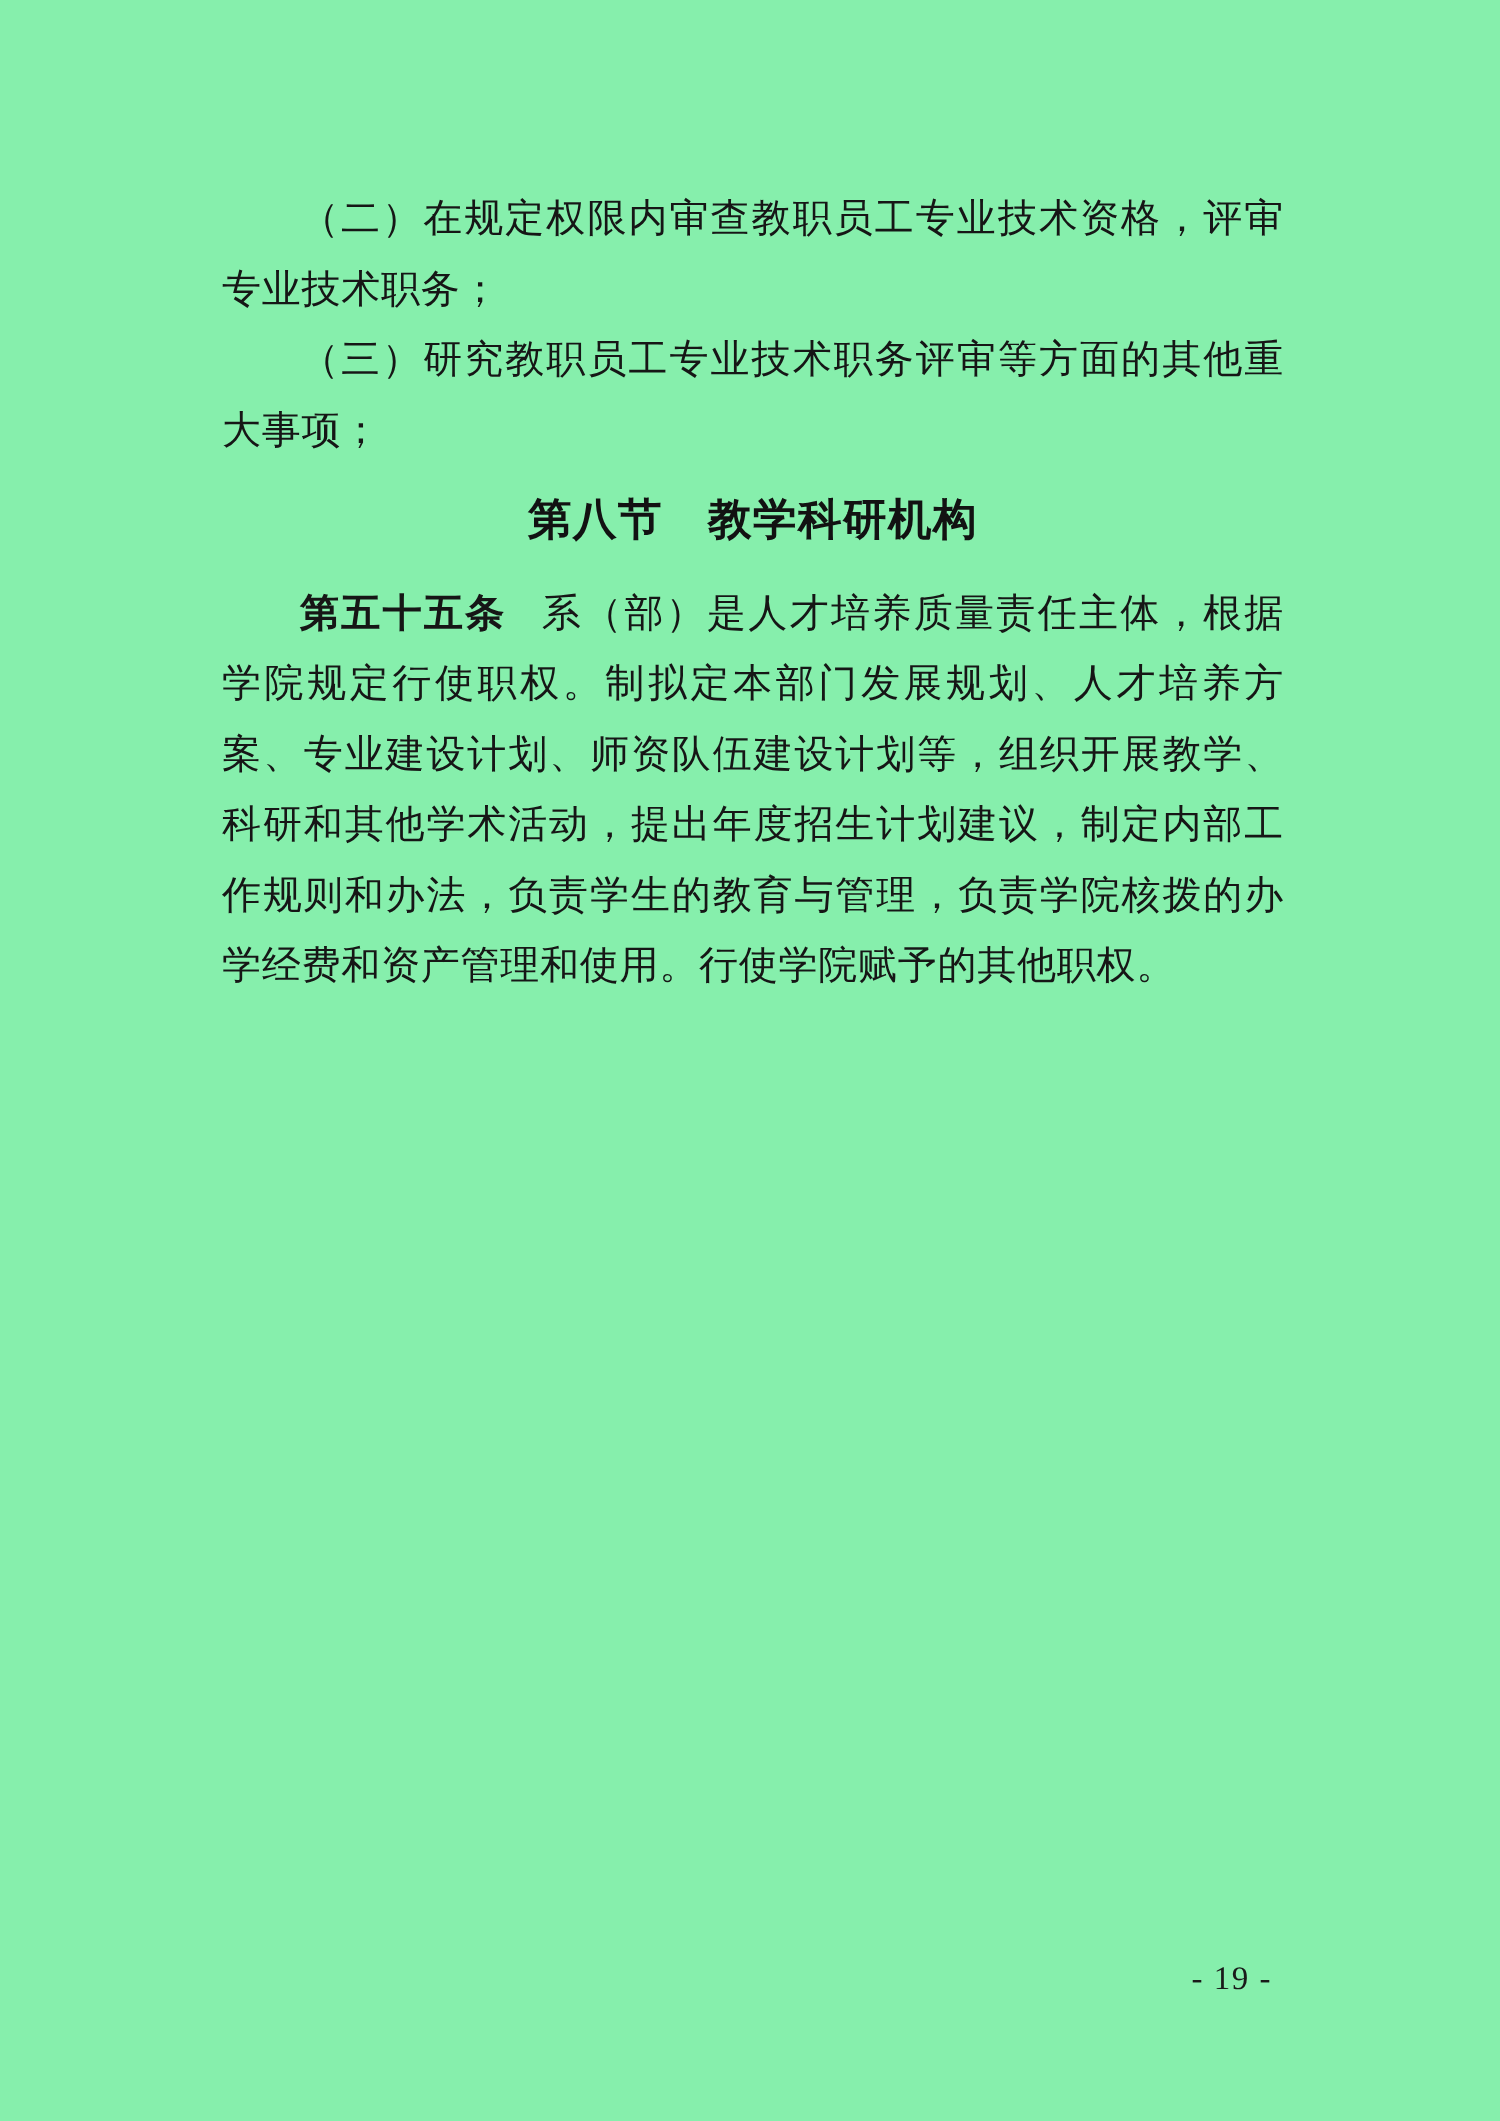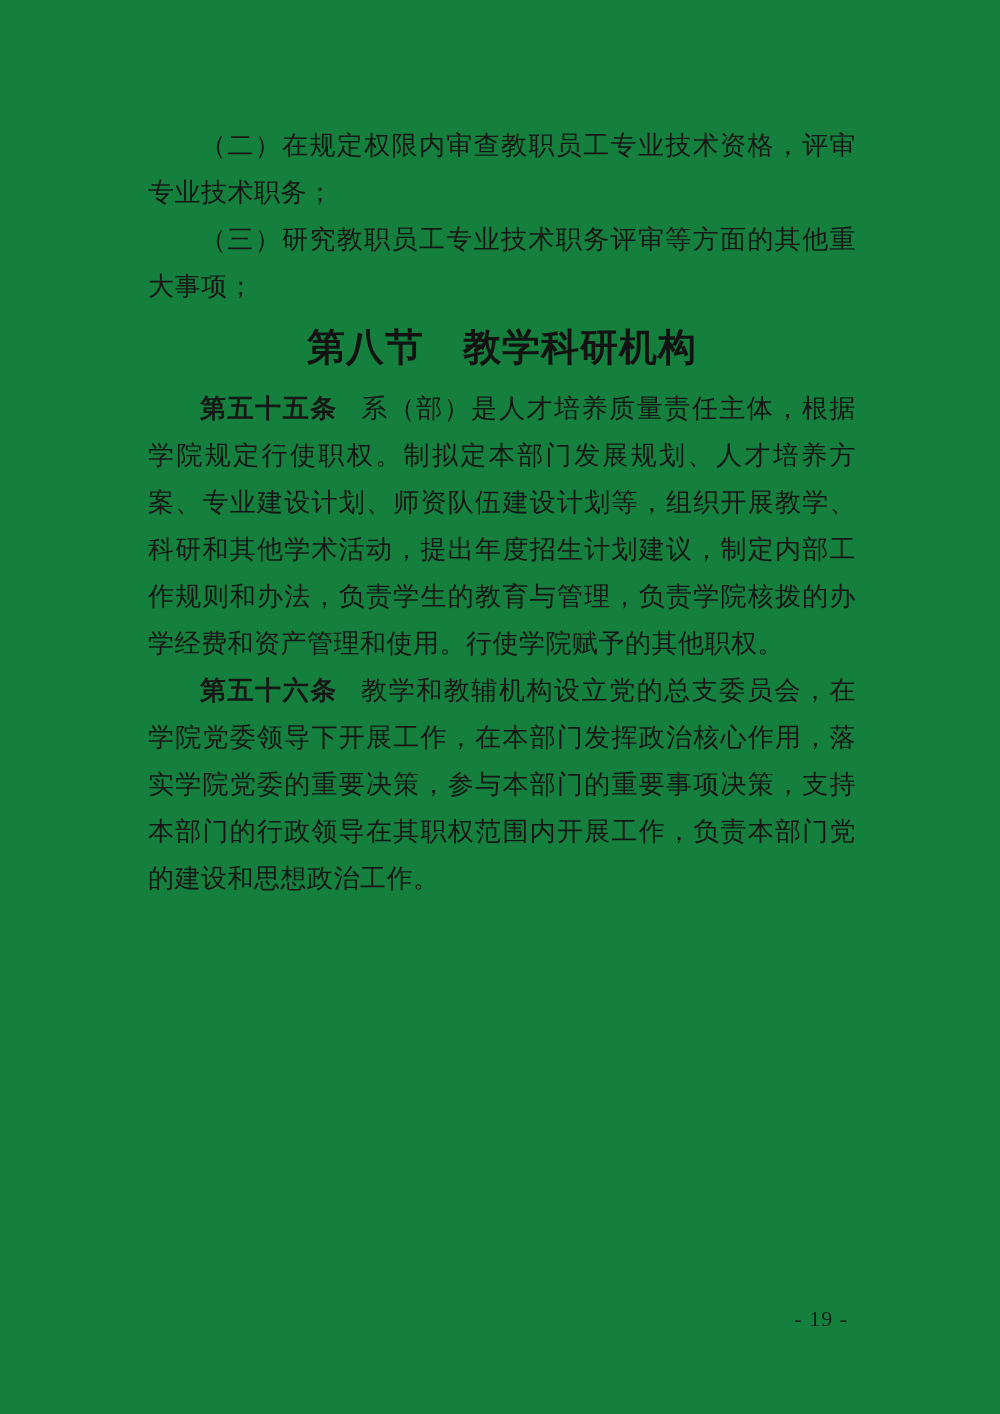--- a/index.html
+++ b/index.html
@@ -10,42 +10,42 @@
     width: 1000px;
     height: 1414px;
     position: relative;
     background: #fcfcfc;
     overflow: hidden;
     font-family: "Liberation Serif", "DejaVu Serif", serif;
   }
   .page {
     position: absolute;
     inset: 0;
-    background: #15803d;
+    background: #86efac;
   }
   .content {
     position: absolute;
     left: 148px;
     top: 122px;
     width: 708px;
     font-size: 26px;
     line-height: 47px;
     color: #161616;
     text-align: justify;
     text-justify: inter-character;
     letter-spacing: 0.5px;
   }
   .para {
     margin: 0;
     text-indent: 2em;
     word-break: break-all;
   }
   .section-heading {
     margin: 14px 0;
-    font-size: 38px;
+    font-size: 29px;
     line-height: 47px;
     font-weight: bold;
     text-align: center;
     text-indent: 0;
     letter-spacing: 1px;
     color: #121212;
   }
   .article-term {
     font-weight: bold;
     margin-right: 0.9em;
@@ -70,20 +70,19 @@
     <p class="para">（二）在规定权限内审查教职员工专业技术资格，评审专业技术职务；</p>
 
     <p class="para">（三）研究教职员工专业技术职务评审等方面的其他重大事项；</p>
 
 
     <h2 class="section-heading">第八节　教学科研机构</h2>
 
 
     <p class="para article"><span class="article-term">第五十五条</span><span>系（部）是人才培养质量责任主体，根据学院规定行使职权。制拟定本部门发展规划、人才培养方案、专业建设计划、师资队伍建设计划等，组织开展教学、科研和其他学术活动，提出年度招生计划建议，制定内部工作规则和办法，负责学生的教育与管理，负责学院核拨的办学经费和资产管理和使用。行使学院赋予的其他职权。</span></p>
 
-    <p class="para article"><span class="article-term">第五十六条</span><span>教学和教辅机构设立党的总支委员会，在学院党委领导下开展工作，在本部门发挥政治核心作用，落实学院党委的重要决策，参与本部门的重要事项决策，支持本部门的行政领导在其职权范围内开展工作，负责本部门党的建设和思想政治工作。</span></p>
 
 
   </main>
 
   <div class="page-number">- 19 -</div>
 
 </div>
 
 </body></html>

